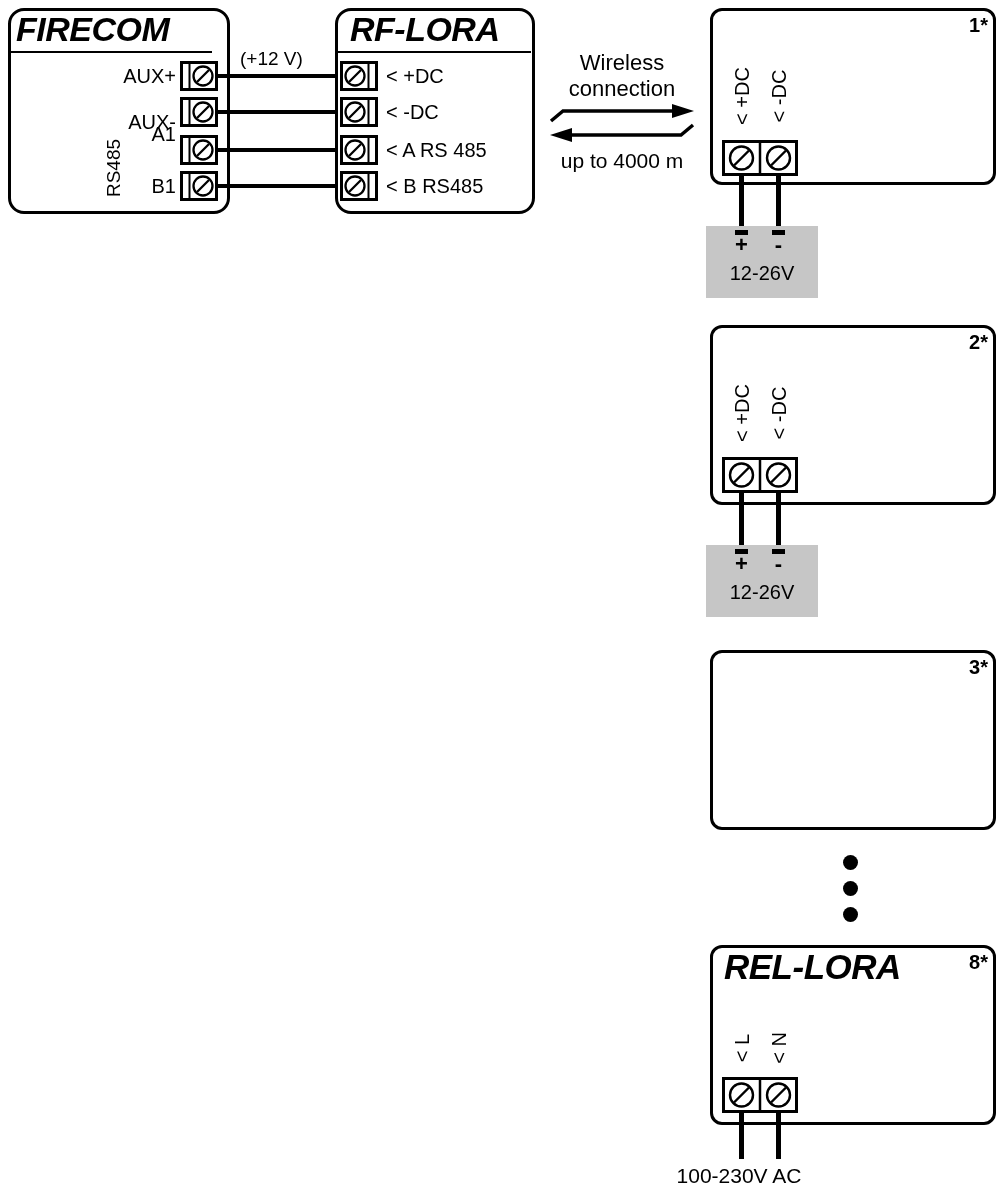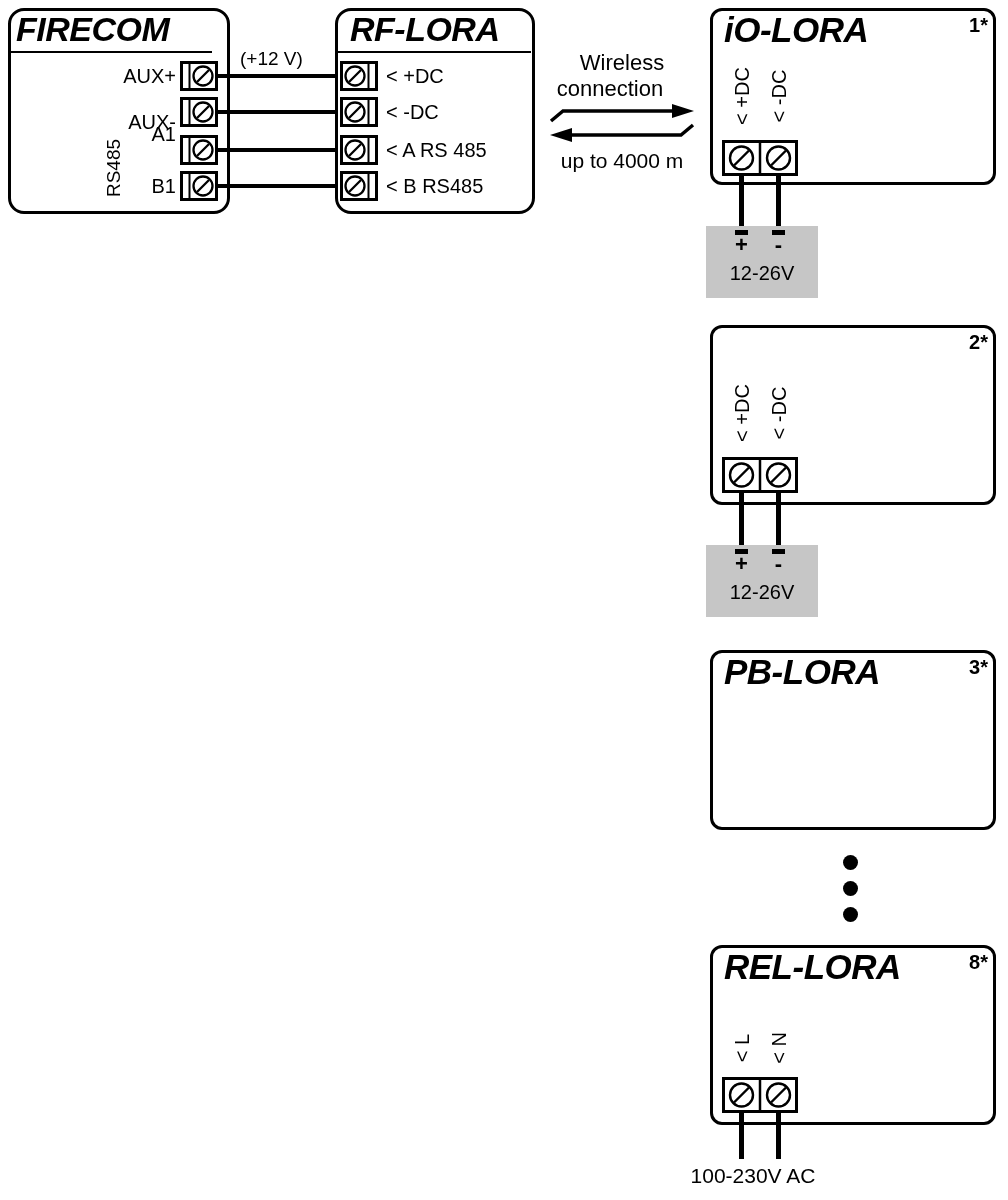--- a/index.html
+++ b/index.html
@@ -100,31 +100,30 @@
     <circle cx="15" cy="15" r="9.5" fill="none" stroke="#000" stroke-width="2.3"></circle>
     <line x1="9" y1="21" x2="21" y2="9" stroke="#000" stroke-width="2.3"></line>
   </svg>
 
   <div class="abs lbl" style="left:386px; top:64px;">&lt; +DC</div>
   <div class="abs lbl" style="left:386px; top:100px;">&lt; -DC</div>
   <div class="abs lbl" style="left:386px; top:138px;">&lt; A RS 485</div>
   <div class="abs lbl" style="left:386px; top:174px;">&lt; B RS485</div>
 
   <div class="abs wtxt" style="left:548px; top:50px;">Wireless</div>
-  <div class="abs wtxt" style="left:536px; top:76px;">connection</div>
+  <div class="abs wtxt" style="left:548px; top:76px;">connection</div>
   <svg class="abs" style="left:548px; top:100px;" width="148" height="46" viewBox="0 0 148 46">
     <path d="M3 21 L15 11 L126 11" fill="none" stroke="#000" stroke-width="3.5"></path>
     <polygon points="124,4 146,11 124,18" fill="#000"></polygon>
     <path d="M145 25 L133 35 L22 35" fill="none" stroke="#000" stroke-width="3.5"></path>
     <polygon points="24,28 2,35 24,42" fill="#000"></polygon>
   </svg>
   <div class="abs small" style="left:536px; top:149px; width:172px;">up to 4000 m</div>
 
   <div class="abs devbox" style="left:710px; top:8px; width:286px; height:177px;"></div>
-  <div class="abs title devtitle" style="left:724px; top:10px;">iO-LORA</div>
   <div class="abs idx" style="left:950px; top:14px;">1*</div>
   <div class="abs rot lbl" style="left:699px; top:85px; width:84px; height:22px;">&lt; +DC</div>
   <div class="abs rot lbl" style="left:736px; top:85px; width:84px; height:22px;">&lt; -DC</div>
   <svg class="abs" style="left:722px; top:140px;" width="76" height="36" viewBox="0 0 76 36">
     <rect x="1.5" y="1.5" width="73" height="33" fill="none" stroke="#000" stroke-width="3"></rect>
     <line x1="38" y1="3" x2="38" y2="33" stroke="#000" stroke-width="2.5"></line>
     <circle cx="19.5" cy="18" r="11.5" fill="none" stroke="#000" stroke-width="2.4"></circle>
     <line x1="12" y1="25.5" x2="27" y2="10.5" stroke="#000" stroke-width="2.4"></line>
     <circle cx="56.5" cy="18" r="11.5" fill="none" stroke="#000" stroke-width="2.4"></circle>
     <line x1="49" y1="25.5" x2="64" y2="10.5" stroke="#000" stroke-width="2.4"></line>
@@ -153,21 +152,20 @@
   <div class="abs vwire" style="left:739px; top:491px; height:60px;"></div>
   <div class="abs vwire" style="left:776px; top:491px; height:60px;"></div>
   <div class="abs gray" style="left:706px; top:545px; width:112px; height:72px;"></div>
   <div class="abs cap" style="left:735px; top:549px;"></div>
   <div class="abs cap" style="left:772px; top:549px;"></div>
   <div class="abs pm" style="left:731px; top:551px;">+</div>
   <div class="abs pm" style="left:768px; top:551px;">-</div>
   <div class="abs volt" style="left:706px; top:581px;">12-26V</div>
 
   <div class="abs devbox" style="left:710px; top:650px; width:286px; height:180px;"></div>
-  <div class="abs title devtitle" style="left:724px; top:652px;">PB-LORA</div>
   <div class="abs idx" style="left:950px; top:656px;">3*</div>
 
   <div class="abs dot" style="left:843px; top:855px;"></div>
   <div class="abs dot" style="left:843px; top:881px;"></div>
   <div class="abs dot" style="left:843px; top:907px;"></div>
 
   <div class="abs devbox" style="left:710px; top:945px; width:286px; height:180px;"></div>
   <div class="abs title devtitle" style="left:724px; top:947px;">REL-LORA</div>
   <div class="abs idx" style="left:950px; top:951px;">8*</div>
   <div class="abs rot lbl" style="left:711px; top:1037px; width:60px; height:22px;">&lt; L</div>
@@ -175,15 +173,15 @@
   <svg class="abs" style="left:722px; top:1077px;" width="76" height="36" viewBox="0 0 76 36">
     <rect x="1.5" y="1.5" width="73" height="33" fill="none" stroke="#000" stroke-width="3"></rect>
     <line x1="38" y1="3" x2="38" y2="33" stroke="#000" stroke-width="2.5"></line>
     <circle cx="19.5" cy="18" r="11.5" fill="none" stroke="#000" stroke-width="2.4"></circle>
     <line x1="12" y1="25.5" x2="27" y2="10.5" stroke="#000" stroke-width="2.4"></line>
     <circle cx="56.5" cy="18" r="11.5" fill="none" stroke="#000" stroke-width="2.4"></circle>
     <line x1="49" y1="25.5" x2="64" y2="10.5" stroke="#000" stroke-width="2.4"></line>
   </svg>
   <div class="abs vwire" style="left:739px; top:1111px; height:48px;"></div>
   <div class="abs vwire" style="left:776px; top:1111px; height:48px;"></div>
-  <div class="abs small" style="left:683px; top:1164px; width:140px;">100-230V AC</div>
+  <div class="abs small" style="left:669px; top:1164px; width:140px;">100-230V AC</div>
 
 </div>
 
 </body></html>

